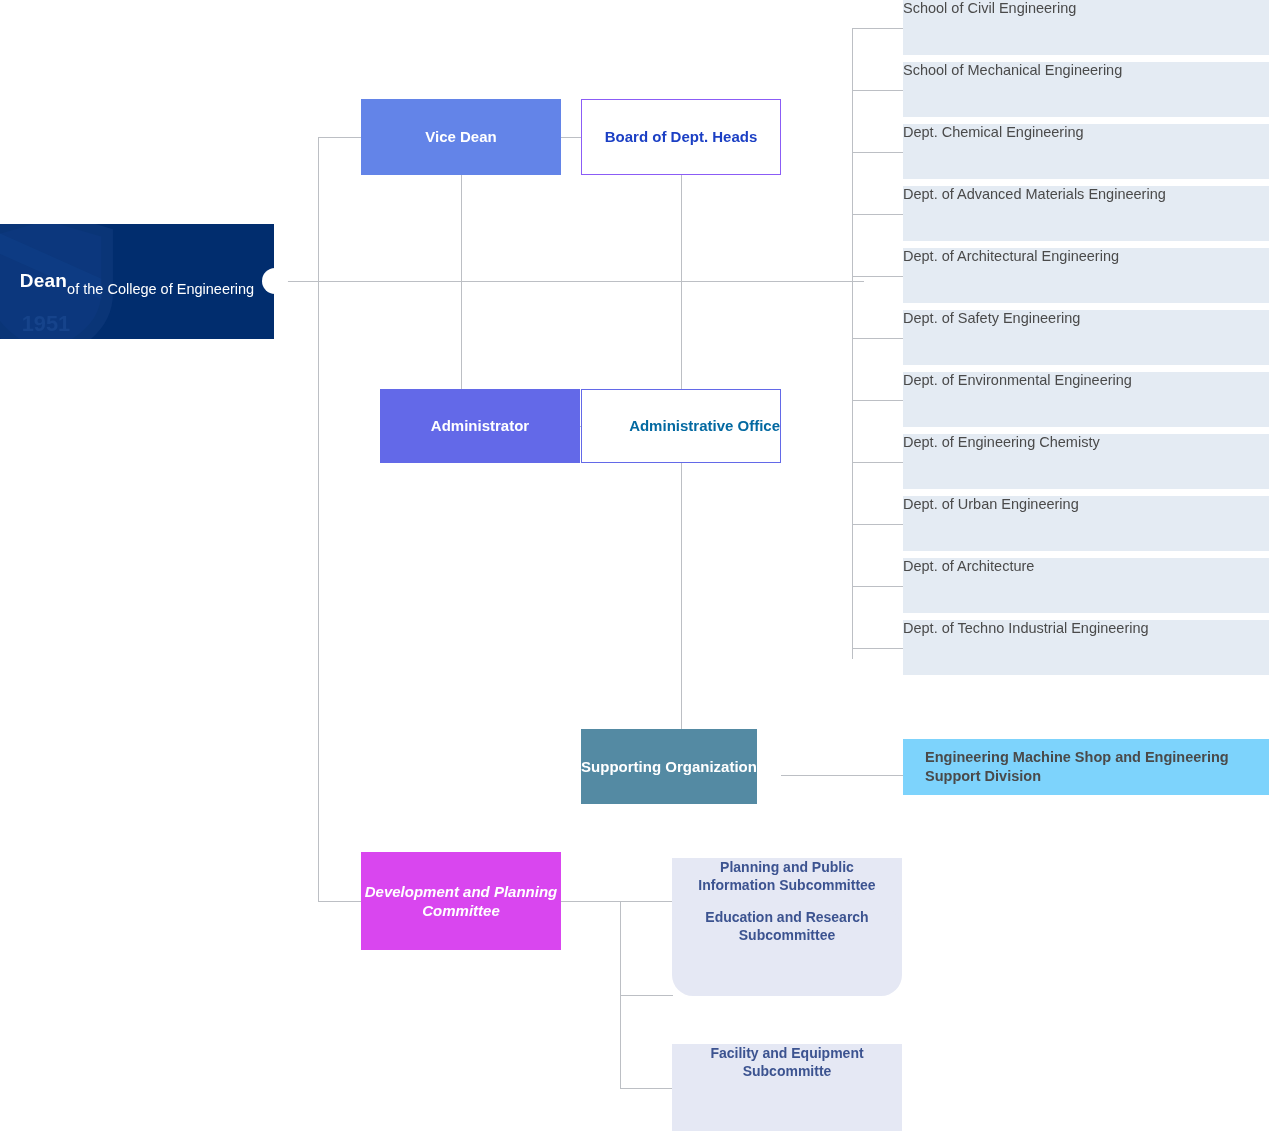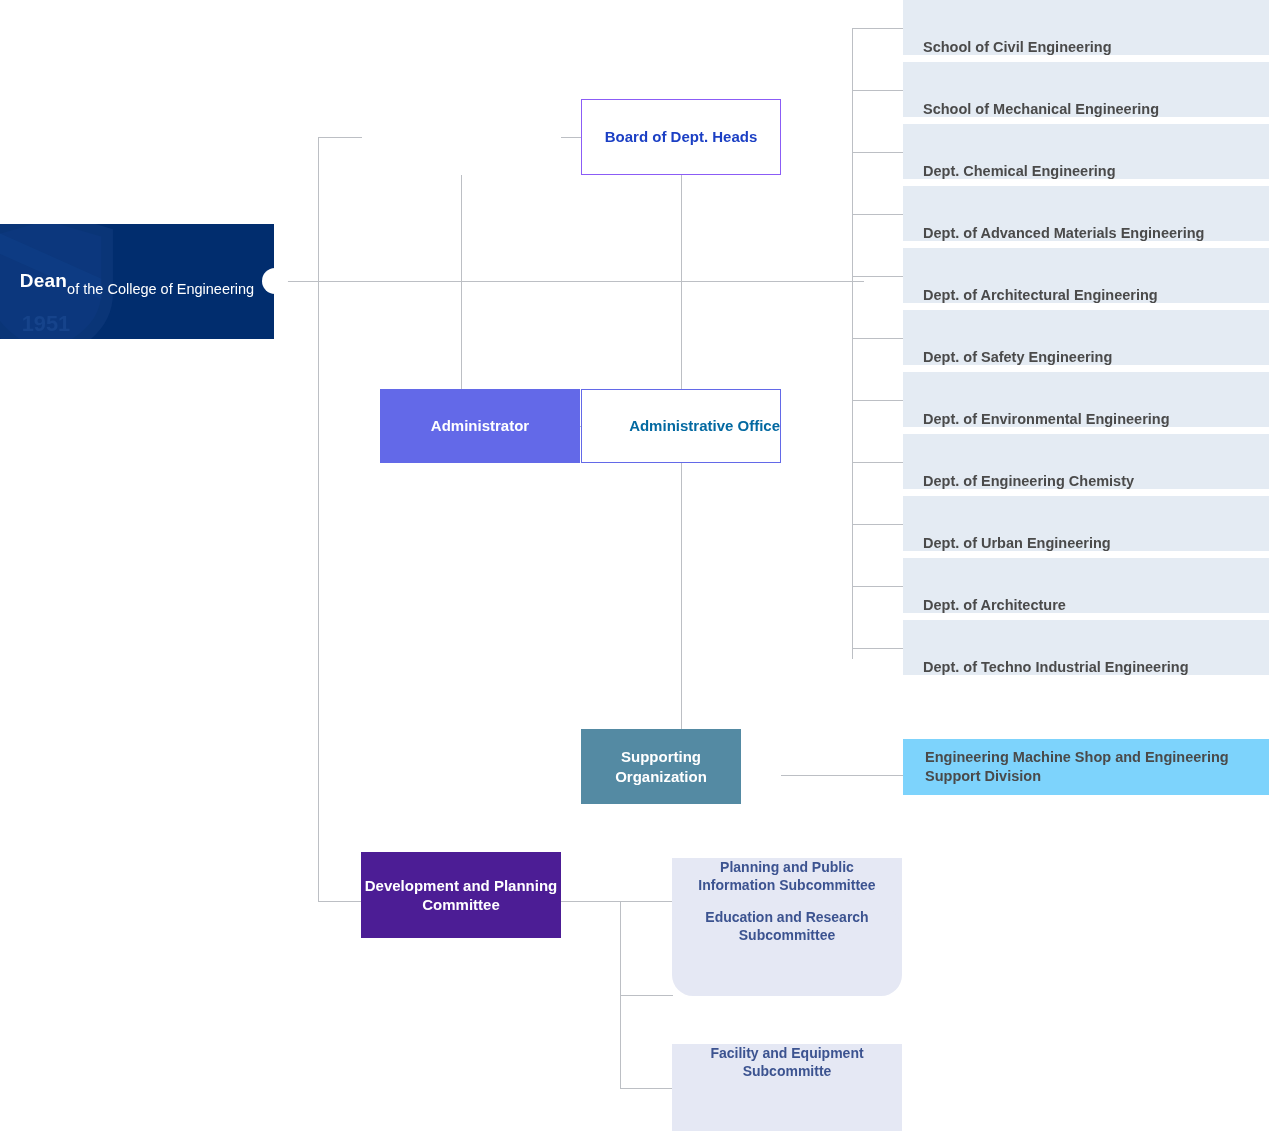--- a/index.html
+++ b/index.html
@@ -77,22 +77,22 @@
   }
 
   
   .officer {
     color: #ffffff;
     font-size: 15px;
     font-weight: bold;
   }
   #vice-dean-node      { left: 361px; top: 99px;  width: 200px; height: 76px; background: #6384e8; }
   #administrator-node  { left: 361px; top: 389px; width: 200px; height: 74px; background: #6369e8; margin-left: 19px; }
-  #supporting-node     { left: 581px; top: 729px; width: 160px; height: 75px; background: #548aa3; }
-  #development-node    { left: 361px; top: 852px; width: 200px; height: 86px; background: #4c1d95; }
+  #supporting-node     { left: 581px; top: 729px; width: 176px; height: 75px; background: #548aa3; }
+  #development-node    { left: 361px; top: 852px; width: 200px; height: 98px; background: #d946ef; font-style: italic; }
 
   
   .outlined {
     background: #ffffff;
     font-size: 15px;
     font-weight: bold;
   }
   #board-node {
     left: 581px; top: 99px; width: 200px; height: 76px;
     border: 1px solid #8b5cf6;
@@ -111,25 +111,24 @@
     left: 903px; top: 0;
     width: 366px;
   }
   .dept {
     position: relative;
     width: 366px;
     height: 55px;
     margin-bottom: 7px;
     background: #e4ebf3;
     display: flex;
-    align-items: flex-end;
-    padding-left: 20px;
+    align-items: flex-start;
     color: #4a4a4a;
     font-size: 14.5px;
-    font-weight: bold;
+    font-weight: normal;
   }
 
   
   #support-child-node {
     position: absolute;
     left: 903px; top: 739px;
     width: 366px; height: 56px;
     background: #7dd3fc;
     display: flex;
     align-items: center;
@@ -208,20 +207,23 @@
       <path d="M50 10 L88 21 L88 59 Q88 86 50 100 Q12 86 12 59 L12 21 Z" fill="#0e3madd" opacity="0"></path>
       <path d="M50 10 L88 21 L88 59 Q88 86 50 100 Q12 86 12 59 L12 21 Z" fill="#17428c"></path>
       <path d="M12 30 L88 64 L88 50 L12 16 Z" fill="#1b4d9e" opacity="0.75"></path>
       <text x="50" y="86" font-family="'Liberation Sans', sans-serif" font-size="15" font-weight="bold" fill="#2b5aa8" text-anchor="middle">1951</text>
     </svg>
     <div class="dean-title">Dean</div>
     <div class="dean-sub">of the College of Engineering</div>
   </div>
   <div id="dean-notch"></div>
 
+  <div class="node officer" id="vice-dean-node">
+    <span>Vice Dean</span>
+  </div>
 
   <div class="node outlined" id="board-node">
     <span>Board of Dept. Heads</span>
   </div>
 
   <div class="node officer" id="administrator-node">
     <span>Administrator</span>
   </div>
 
   <div class="node outlined" id="admin-office-node">

